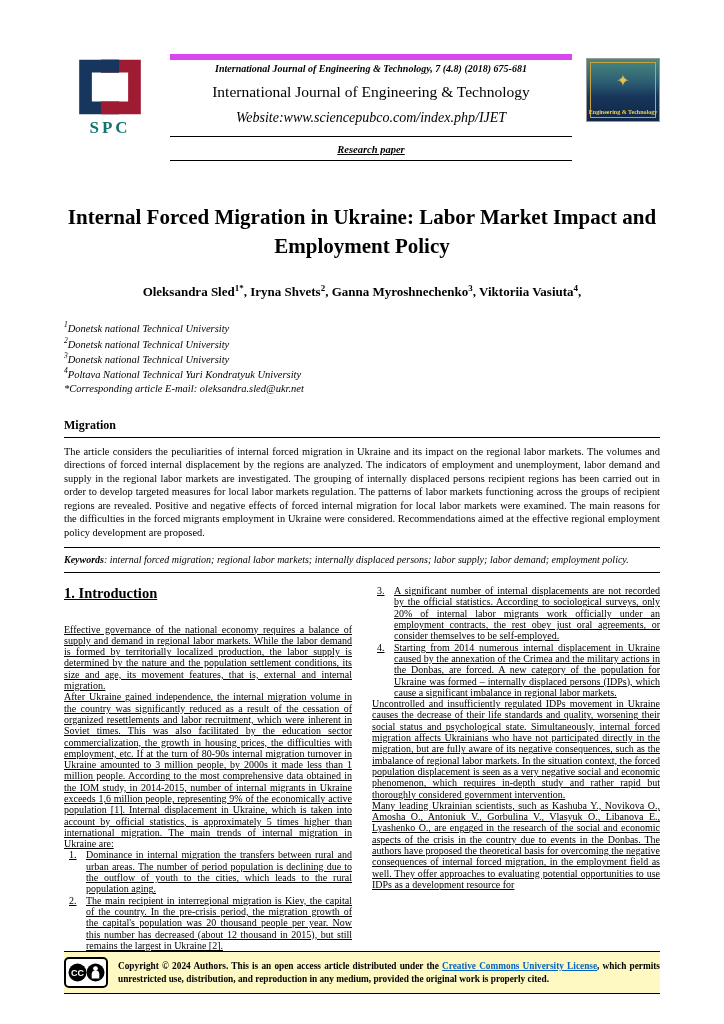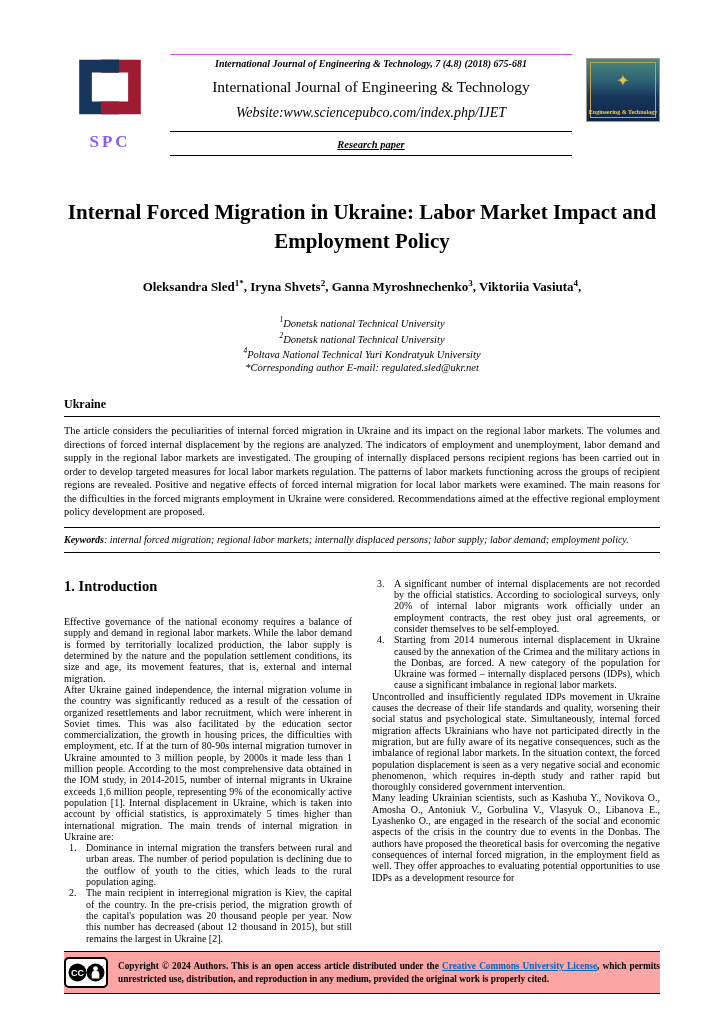--- a/index.html
+++ b/index.html
@@ -12,59 +12,59 @@
     color:#000;
     padding:54px 64px 0 64px;
     box-sizing:border-box;
     overflow:hidden;
     hyphens:auto;
   }
   
   .header { display:flex; align-items:flex-start; }
   .logo { width:92px; flex:0 0 92px; text-align:center; margin-top:4px; }
   .logo svg { display:block; margin:0 auto; }
-  .logo-text { font-size:17px; font-weight:bold; letter-spacing:3px; color:#8b5cf6; margin-top:16px; }
-  .header-center { flex:1; text-align:center; border-top:1px solid #d946ef; margin:0 14px; padding-top:3px; }
+  .logo-text { font-size:17px; font-weight:bold; letter-spacing:3px; color:#0f766e; margin-top:2px; }
+  .header-center { flex:1; text-align:center; border-top:6px solid #d946ef; margin:0 14px; padding-top:3px; }
   .citation { font-size:10px; font-style:italic; font-weight:bold; }
   .jtitle { font-size:15.5px; font-weight:normal; margin-top:9px; }
   .website { font-size:14px; font-style:italic; margin-top:9px; }
   .rp-band { border-top:1px solid #000; border-bottom:1px solid #000; margin-top:10px; padding:2px 0 3px 0; }
   .rp { font-size:10.5px; font-weight:bold; font-style:italic; text-decoration:underline;text-align:center; }
   .cover { width:74px; flex:0 0 74px; height:64px; margin-top:4px; position:relative;
            background:linear-gradient(180deg,#4a8a7d 0%,#2c5d72 38%,#173459 62%,#102747 100%);
            border:1px solid #9a9a9a; box-sizing:border-box; overflow:hidden; }
   .cover-frame { position:absolute; inset:3px; border:1px solid #c9a23d; }
   .cover-ornament { position:absolute; top:14px; left:0; right:0; text-align:center; color:#e6c14f; font-size:16px; line-height:1; }
   .cover-caption { position:absolute; bottom:5px; left:0; right:0; text-align:center;
                    color:#f2cf4e; font-size:6px; font-weight:bold; line-height:1.1; }
   
   .title { margin-top:42px; text-align:center; font-size:21px; font-weight:bold; line-height:1.38; }
   .authors { margin-top:22px; text-align:center; font-size:13px; font-weight:bold; }
   .authors sup { font-size:9px; }
-  .affils { margin-top:20px; text-align:center; font-size:10.5px; font-style:italic; line-height:1.32; }
+  .affils { margin-top:20px; text-align:left; font-size:10.5px; font-style:italic; line-height:1.32; }
   .affils sup { font-size:7.5px; }
   
   .abstract-wrap { margin-top:22px; }
   .abs-heading { font-size:12px; font-weight:bold; padding-bottom:4px; }
   .rule { border:0; border-top:1px solid #000; margin:0; }
   .abs-text { font-size:10.4px; line-height:1.3; text-align:justify; margin:7px 0 8px 0; }
   .kw-line { font-size:10px; font-style:italic; margin:6px 0 7px 0; }
   .kw-label { font-weight:bold; }
   
-  .columns { display:flex; gap:20px; margin-top:25px; }
+  .columns { display:flex; gap:20px; margin-top:12px;text-decoration:underline; }
   .col { flex:1 1 0; min-width:0; font-size:10px; line-height:1.13; }
   .sec-heading { font-size:14.5px; font-weight:bold; margin:0 0 22px 0; }
   .col p { margin:0; text-align:justify; }
   .li { display:flex; }
   .li .num { flex:0 0 22px; padding-left:5px; box-sizing:border-box; }
   .li .li-text { flex:1; text-align:justify; }
   
   .footer { position:absolute; left:64px; right:64px; bottom:30px;
             border-top:1px solid #000; border-bottom:1px solid #000;
-            background:#fca5a5; padding:5px 0; display:flex; align-items:center; gap:10px; }
+            background:#fef9c3; padding:5px 0; display:flex; align-items:center; gap:10px; }
   .cc-badge { flex:0 0 44px; }
   .footer-text { font-size:9.3px; font-weight:bold; line-height:1.35; text-align:justify; }
   .cc-link { color:#0563c1; text-decoration:underline; cursor:pointer; }
 </style>
 </head>
 <body>
 
 <div class="page">
 
   <div class="header">
@@ -92,27 +92,28 @@
   </div>
 
   <h1 class="title" style="margin:42px 0 0 0;">Internal Forced Migration in Ukraine: Labor Market Impact and Employment Policy</h1>
 
   <div class="authors"><span>Oleksandra Sled<sup>1*</sup></span>, <span>Iryna Shvets<sup>2</sup></span>, <span>Ganna Myroshnechenko<sup>3</sup></span>, <span>Viktoriia Vasiuta<sup>4</sup></span>,</div>
 
   <div class="affils">
     <div>
         <div><sup>1</sup>Donetsk national Technical University</div>
         <div><sup>2</sup>Donetsk national Technical University</div>
+        <div><sup>3</sup>Donetsk national Technical University</div>
         <div><sup>4</sup>Poltava National Technical Yuri Kondratyuk University</div>
       </div>
-    <div>*Corresponding author E-mail: regulated.sled@ukr.net</div>
+    <div>*Corresponding article E-mail: oleksandra.sled@ukr.net</div>
   </div>
 
   <div class="abstract-wrap">
-    <div class="abs-heading">Ukraine</div>
+    <div class="abs-heading">Migration</div>
     <hr class="rule">
     <div class="abs-text">The article considers the peculiarities of internal forced migration in Ukraine and its impact on the regional labor markets. The volumes and directions of forced internal displacement by the regions are analyzed. The indicators of employment and unemployment, labor demand and supply in the regional labor markets are investigated. The grouping of internally displaced persons recipient regions has been carried out in order to develop targeted measures for local labor markets regulation. The patterns of labor markets functioning across the groups of recipient regions are revealed. Positive and negative effects of forced internal migration for local labor markets were examined. The main reasons for the difficulties in the forced migrants employment in Ukraine were considered. Recommendations aimed at the effective regional employment policy development are proposed.</div>
     <hr class="rule">
     <div class="kw-line">
       <span class="kw-label">Keywords</span><span>: internal forced migration; regional labor markets; internally displaced persons; labor supply; labor demand; employment policy.</span>
     </div>
     <hr class="rule">
   </div>
 
   <div class="columns">

